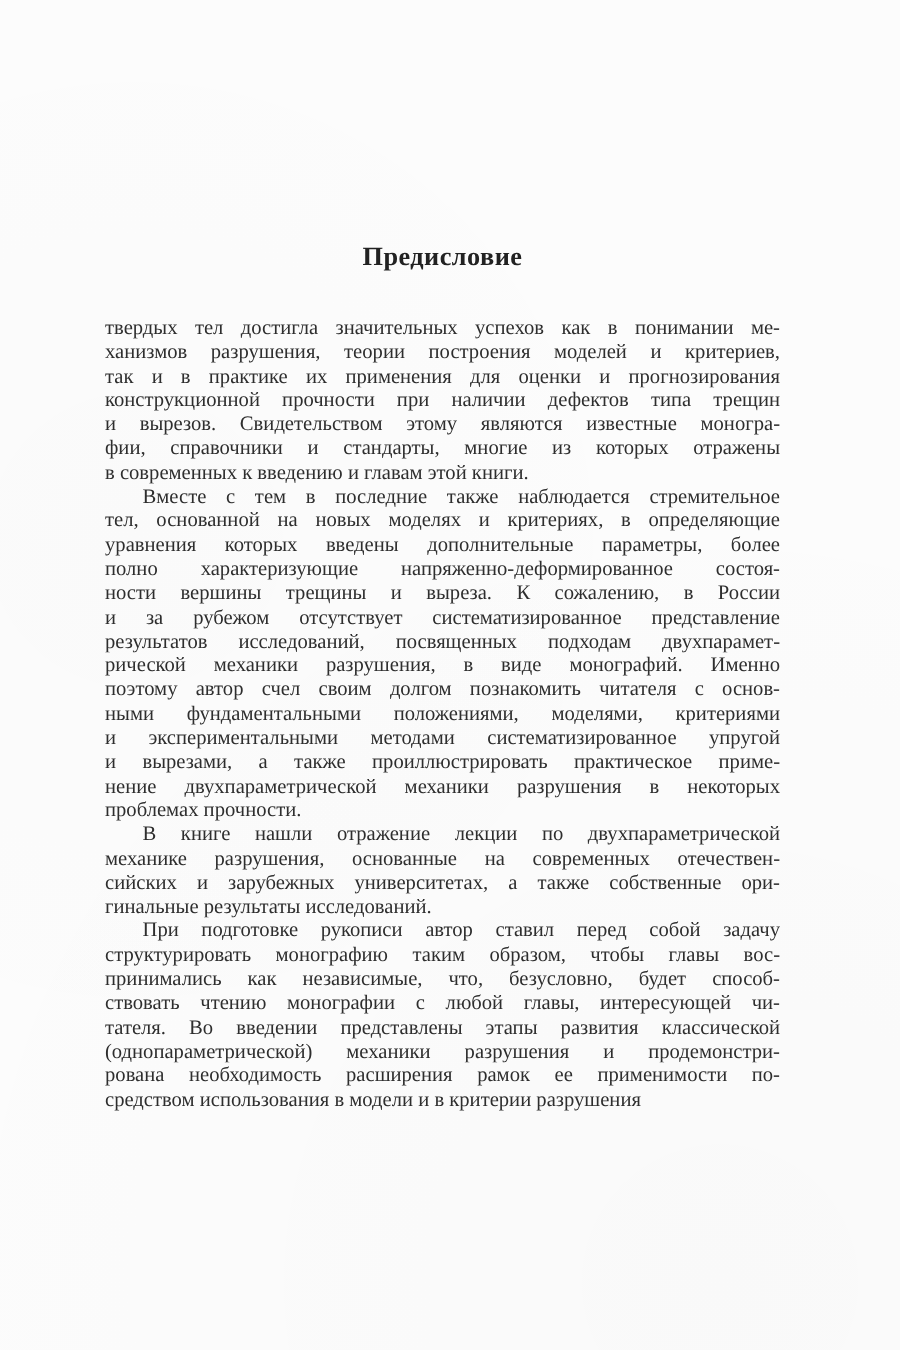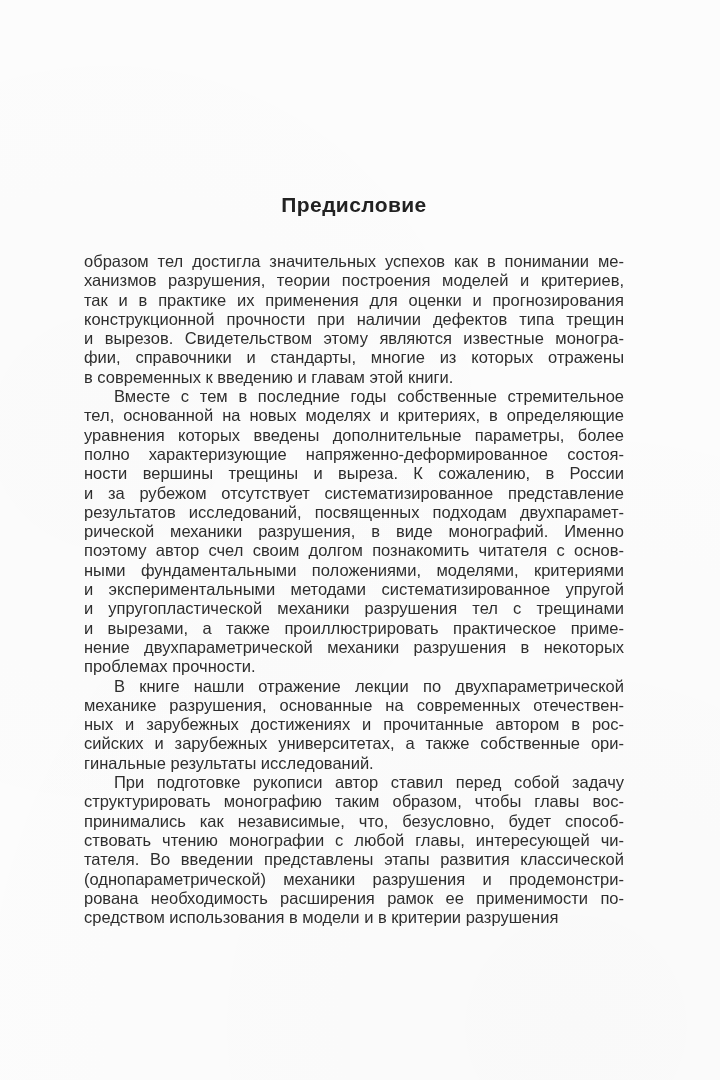--- a/index.html
+++ b/index.html
@@ -6,21 +6,21 @@
     margin: 0;
     padding: 0;
     background: #e8e8e8;
   }
   .page {
     position: relative;
     width: 720px;
     height: 1080px;
     background: #fcfcfc;
     overflow: hidden;
-    font-family: Liberation Sans, sans-serif;
+    font-family: Liberation Serif, serif;
     color: #2e2e2e;
     
     background-image:
       radial-gradient(circle at 80% 95%, rgba(0,0,0,0.012), rgba(0,0,0,0) 60%),
       radial-gradient(circle at 15% 40%, rgba(0,0,0,0.008), rgba(0,0,0,0) 55%);
   }
   .title {
     position: absolute;
     top: 193px;
     left: 84px;
@@ -54,45 +54,43 @@
   .line.last {
     text-align-last: left;
   }
 </style>
 </head>
 <body>
 
 <div class="page">
   <h1 class="title">Предисловие</h1>
   <div class="body-text">
-      <div class="line">образом тел достигла значительных успехов как в понимании ме-</div>
+      <div class="line">твердых тел достигла значительных успехов как в понимании ме-</div>
       <div class="line">ханизмов разрушения, теории построения моделей и критериев,</div>
       <div class="line">так и в практике их применения для оценки и прогнозирования</div>
       <div class="line">конструкционной прочности при наличии дефектов типа трещин</div>
       <div class="line">и вырезов. Свидетельством этому являются известные моногра-</div>
       <div class="line">фии, справочники и стандарты, многие из которых отражены</div>
       <div class="line last">в современных к введению и главам этой книги.</div>
-      <div class="line indent">Вместе с тем в последние годы собственные стремительное</div>
+      <div class="line indent">Вместе с тем в последние также наблюдается стремительное</div>
       <div class="line">тел, основанной на новых моделях и критериях, в определяющие</div>
       <div class="line">уравнения которых введены дополнительные параметры, более</div>
       <div class="line">полно характеризующие напряженно-деформированное состоя-</div>
       <div class="line">ности вершины трещины и выреза. К сожалению, в России</div>
       <div class="line">и за рубежом отсутствует систематизированное представление</div>
       <div class="line">результатов исследований, посвященных подходам двухпарамет-</div>
       <div class="line">рической механики разрушения, в виде монографий. Именно</div>
       <div class="line">поэтому автор счел своим долгом познакомить читателя с основ-</div>
       <div class="line">ными фундаментальными положениями, моделями, критериями</div>
       <div class="line">и экспериментальными методами систематизированное упругой</div>
-      <div class="line">и упругопластической механики разрушения тел с трещинами</div>
       <div class="line">и вырезами, а также проиллюстрировать практическое приме-</div>
       <div class="line">нение двухпараметрической механики разрушения в некоторых</div>
       <div class="line last">проблемах прочности.</div>
       <div class="line indent">В книге нашли отражение лекции по двухпараметрической</div>
       <div class="line">механике разрушения, основанные на современных отечествен-</div>
-      <div class="line">ных и зарубежных достижениях и прочитанные автором в рос-</div>
       <div class="line">сийских и зарубежных университетах, а также собственные ори-</div>
       <div class="line last">гинальные результаты исследований.</div>
       <div class="line indent">При подготовке рукописи автор ставил перед собой задачу</div>
       <div class="line">структурировать монографию таким образом, чтобы главы вос-</div>
       <div class="line">принимались как независимые, что, безусловно, будет способ-</div>
       <div class="line">ствовать чтению монографии с любой главы, интересующей чи-</div>
       <div class="line">тателя. Во введении представлены этапы развития классической</div>
       <div class="line">(однопараметрической) механики разрушения и продемонстри-</div>
       <div class="line">рована необходимость расширения рамок ее применимости по-</div>
       <div class="line last">средством использования в модели и в критерии разрушения</div>

